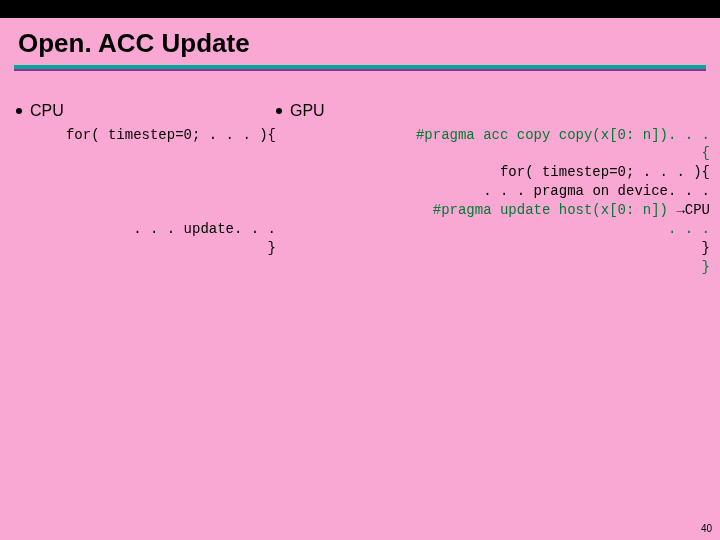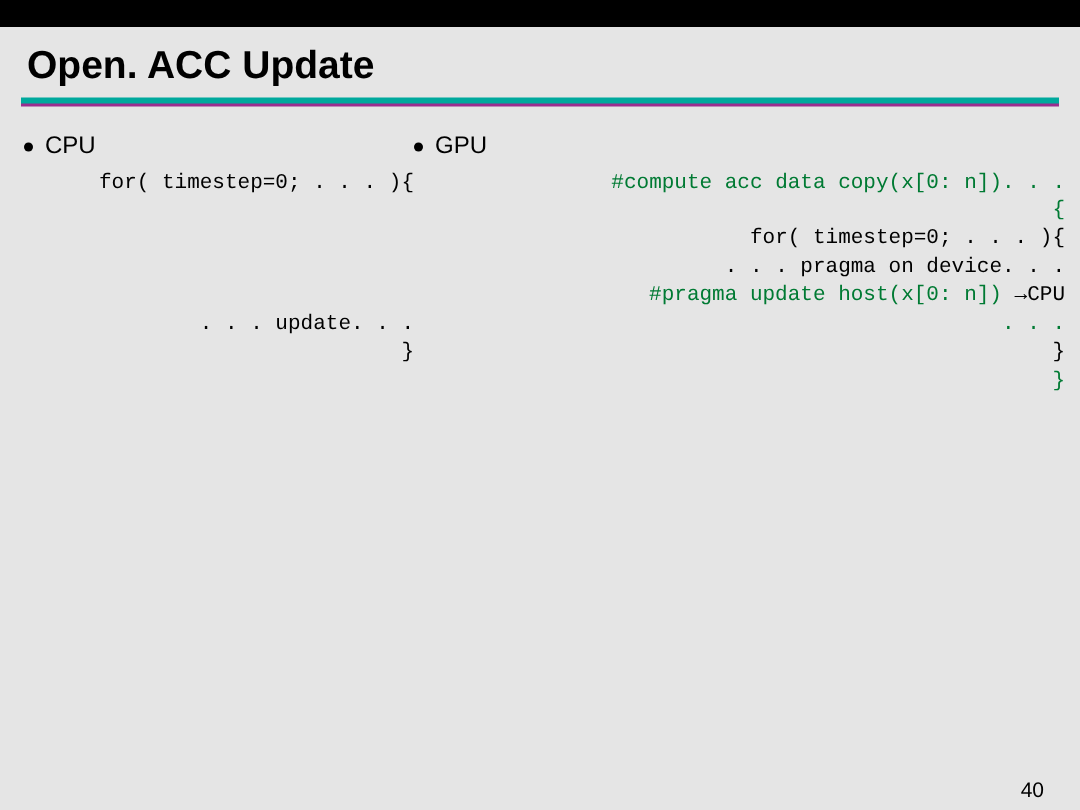--- a/index.html
+++ b/index.html
@@ -9,21 +9,21 @@
     height: 540px;
     background: #ffffff;
     font-family: Arial, Helvetica, sans-serif;
     overflow: hidden;
   }
   .slide {
     position: relative;
     width: 720px;
     height: 540px;
     box-sizing: border-box;
-    background: #e5e5e5;
+    background: #f9a8d4;
   }
   .topbar {
     height: 18px;
     background: #000;
   }
   .title {
     padding: 10px 18px 6px 18px;
     font-size: 26px;
     font-weight: bold;
     color: #000;
@@ -34,20 +34,21 @@
     background: #00a99d;
     box-shadow: 0 2px 0 #9b2d8f;
   }
   .body {
     display: flex;
     flex-direction: row;
     padding: 18px 10px 0 16px;
     font-size: 14px;
     line-height: 1.35;
     color: #000;
+    margin-top: 13px;
   }
   .col {
     display: block;
   }
   .col-left { width: 260px; }
   .col-right { flex: 1; }
   .bullet-row {
     display: flex;
     align-items: center;
     margin-bottom: 4px;
@@ -73,23 +74,23 @@
     display: block;
     text-align: right;
   }
   .green { color: #007a33; }
   .arrow {
     font-family: Arial, Helvetica, sans-serif;
     font-weight: bold;
   }
   .pagenum {
     position: absolute;
-    right: 24px;
+    right: 8px;
     bottom: 6px;
-    font-size: 14px;
+    font-size: 10px;
     color: #000;
   }
 </style>
 </head>
 <body>
 
 <div class="slide">
   <div class="topbar"></div>
   <div class="title">Open. ACC Update</div>
   <div class="rule"></div>
@@ -106,21 +107,21 @@
       <span class="code" style="height:38px"> </span>
       <span class="code">   . . . update. . .</span>
       <span class="code">}</span>
     </div>
 
     <div class="col col-right">
       <div class="bullet-row">
         <span class="bullet-dot"></span>
         <span class="bullet-text">GPU</span>
       </div>
-      <span class="code green">#compute acc data copy(x[0: n]). . .</span>
+      <span class="code green">#pragma acc copy copy(x[0: n]). . .</span>
       <span class="code green">{</span>
       <span class="code">   for( timestep=0; . . . ){</span>
       <span class="code">      . . . pragma on device. . .</span>
       <span class="code"><span class="green">#pragma update host(x[0: n]) </span><span class="arrow">→</span><span>CPU</span></span>
       <span class="code green">. . .</span>
       <span class="code">   }</span>
       <span class="code green">}</span>
     </div>
 
   </div>

